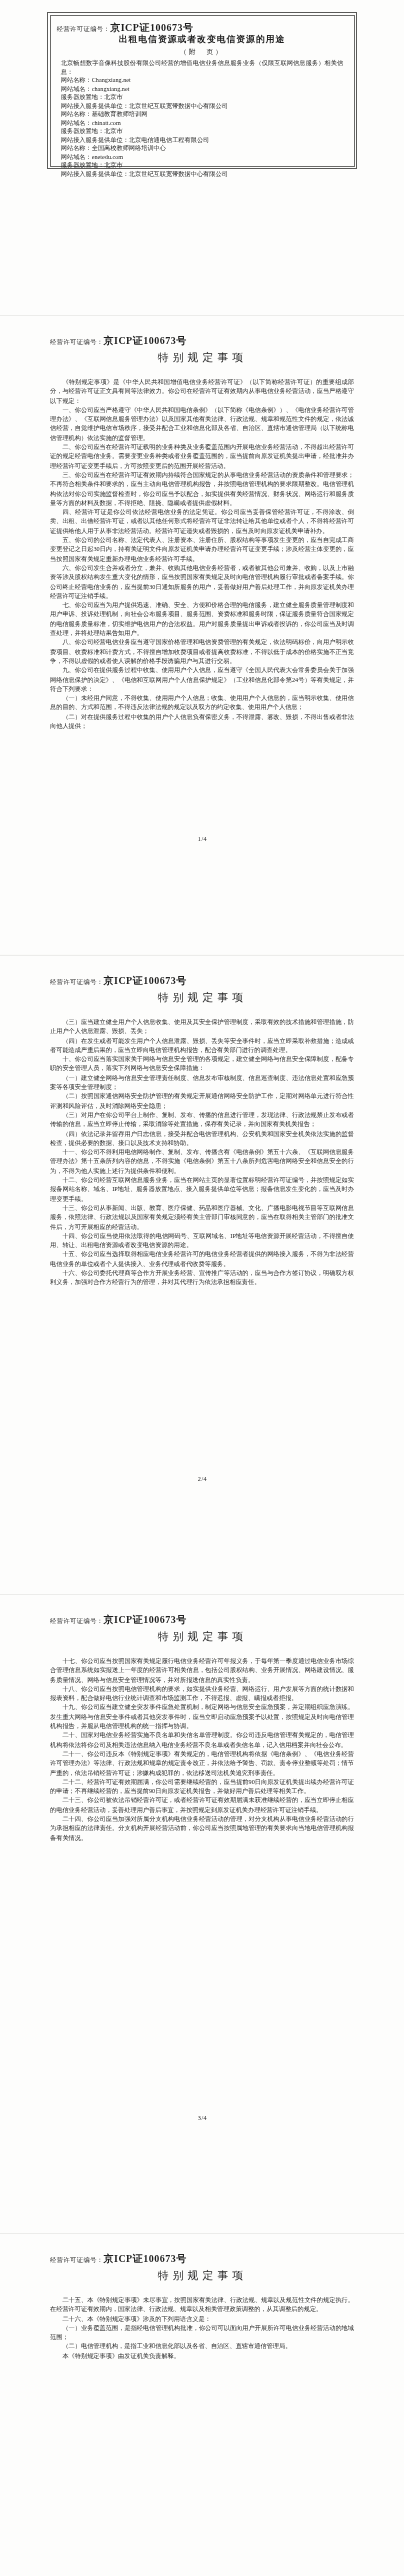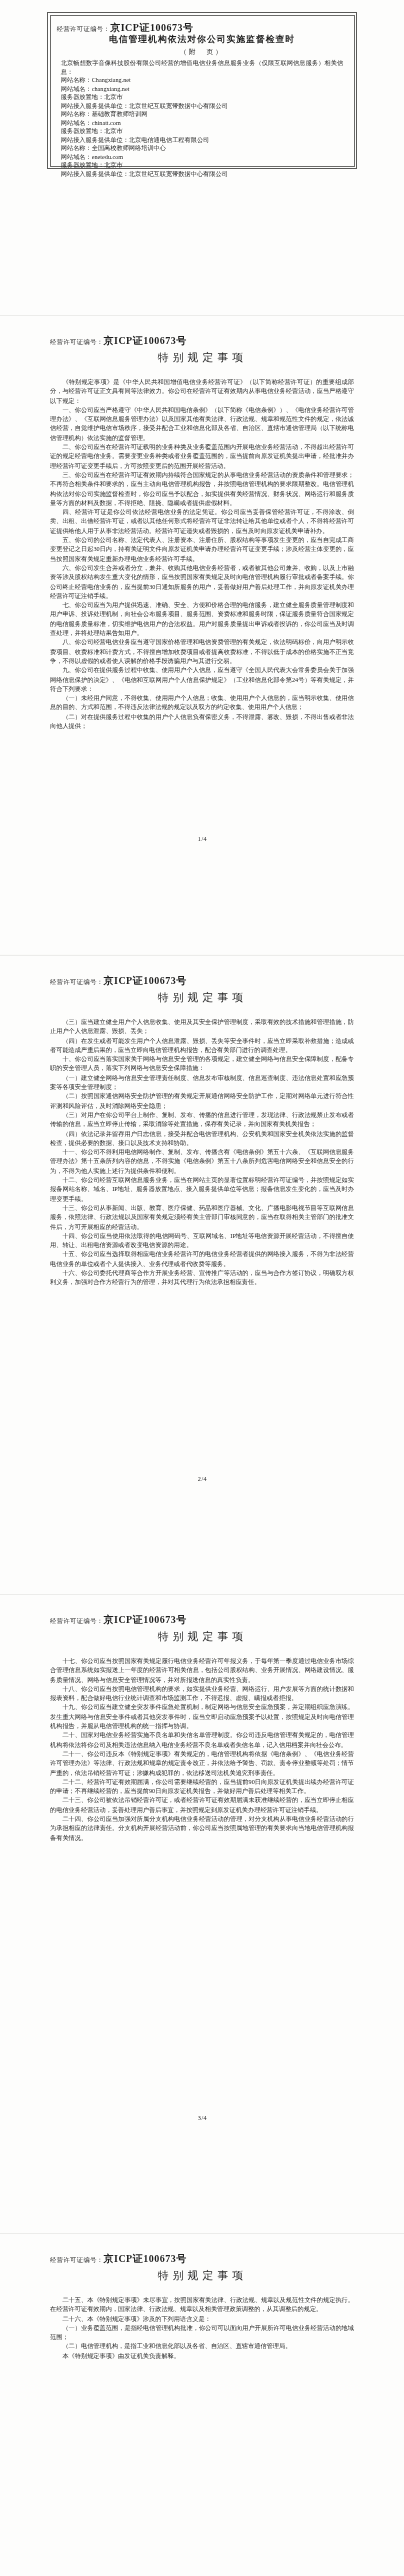--- a/index.html
+++ b/index.html
@@ -42,21 +42,21 @@
 </style>
 </head>
 <body>
 
 <section class="page" style="top:0; height:315px;">
   <div class="cert-frame">
     <div class="cert-inner">
       <div class="hdr">
         <span class="hdr-label">经营许可证编号：</span><span class="hdr-no">京ICP证100673号</span>
       </div>
-      <h1 class="cert-title">电信管理机构依法对你公司实施监督检查时</h1>
+      <h1 class="cert-title">出租电信资源或者改变电信资源的用途</h1>
       <div class="cert-sub">（附　页）</div>
       <p class="cert-intro">北京畅想数字音像科技股份有限公司经营的增值电信业务信息服务业务（仅限互联网信息服务）相关信息：</p>
       <div>
 
           <p class="cert-line">网站名称：Changxiang.net</p>
 
           <p class="cert-line">网站域名：changxiang.net</p>
 
           <p class="cert-line">服务器放置地：北京市</p>
 

